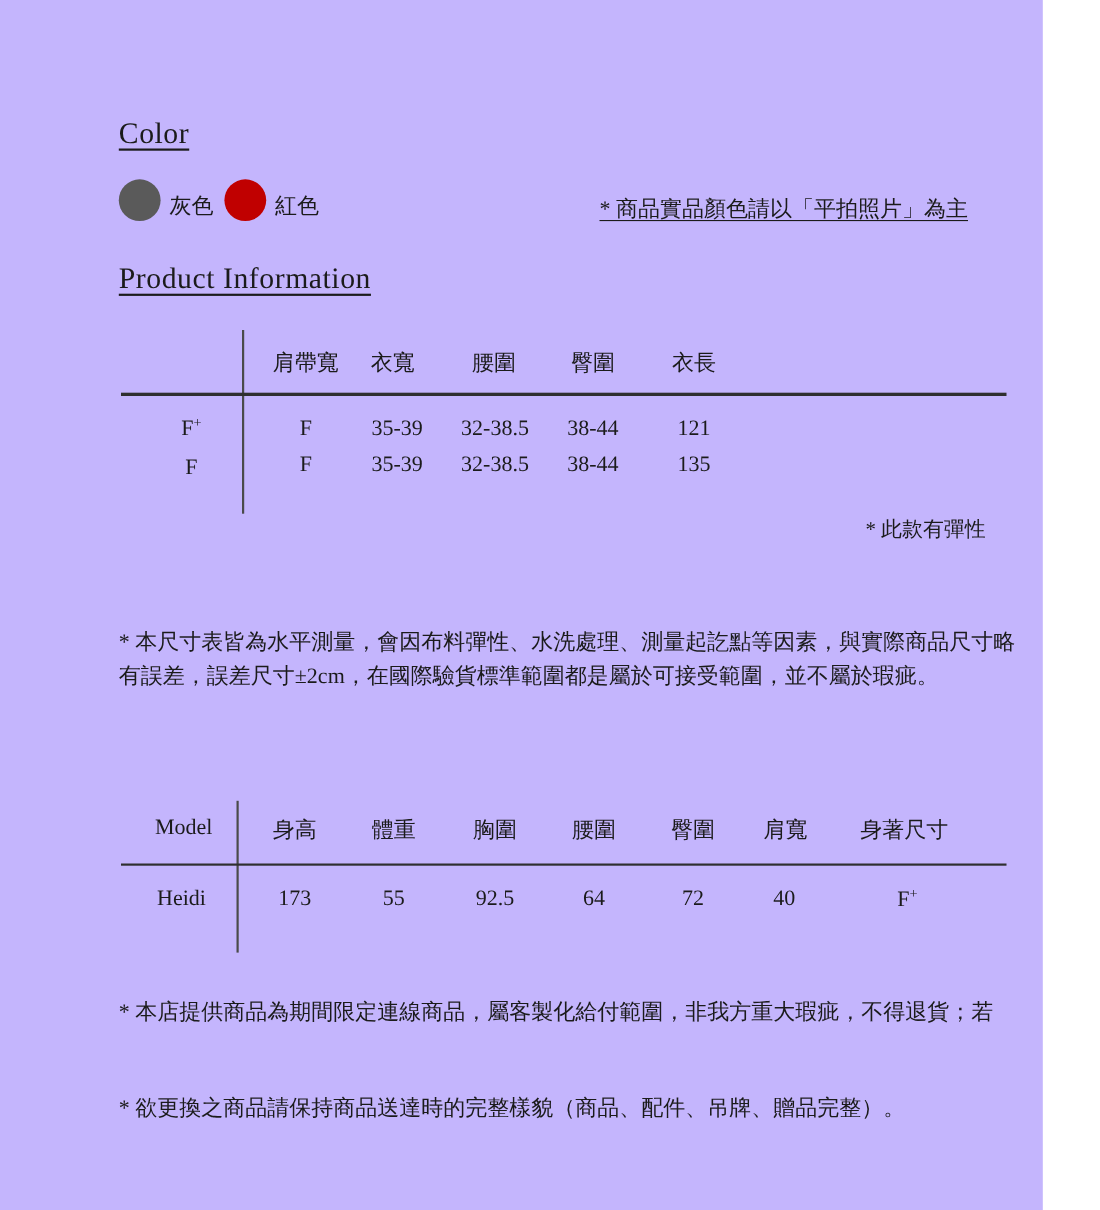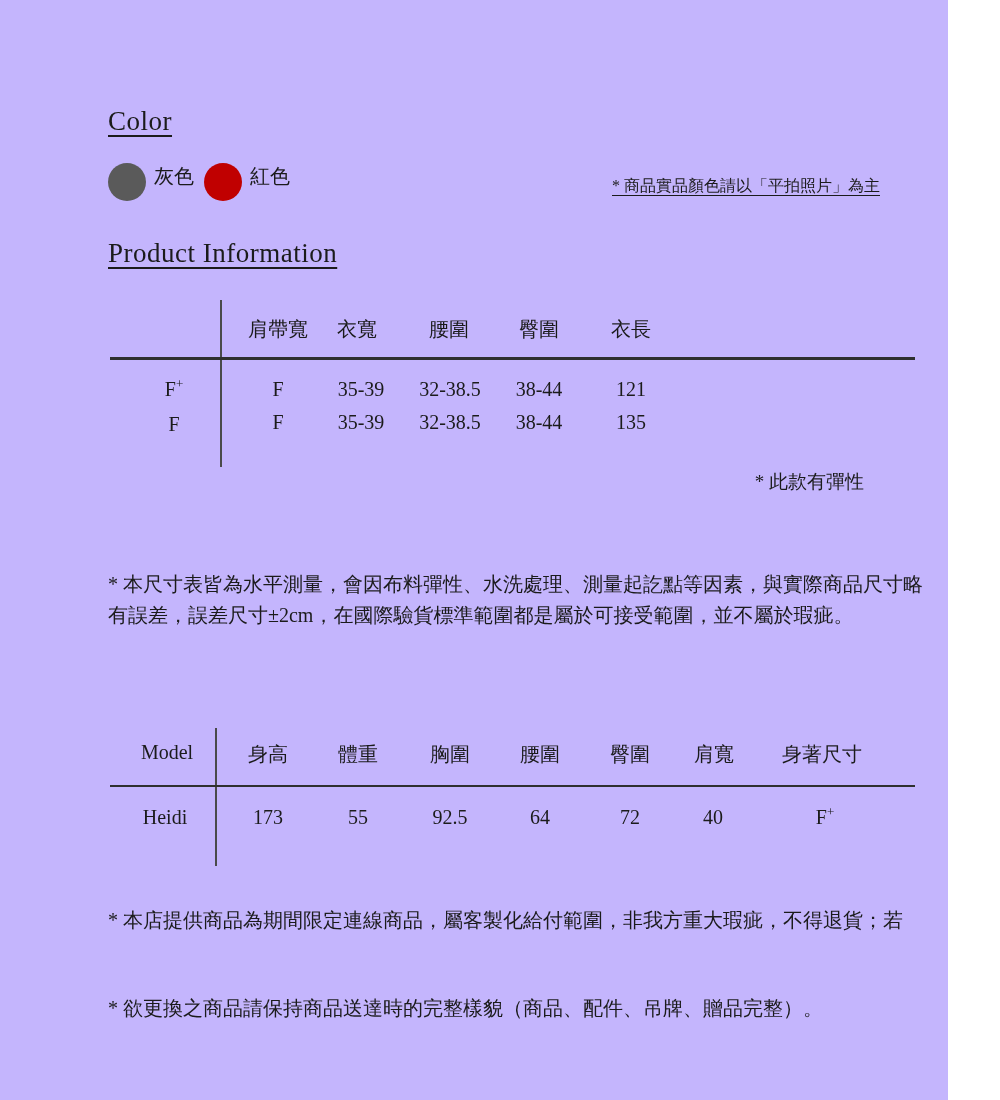--- a/index.html
+++ b/index.html
@@ -17,47 +17,47 @@
     left: 108px;
     margin: 0;
     font-size: 27px;
     font-weight: 500;
     letter-spacing: 0.5px;
     text-decoration: underline;
     text-decoration-thickness: 2px;
     text-underline-offset: 5px;
     color: #1b1b1b;
   }
-  .swatch { position: absolute; display: flex; align-items: flex-start; gap: 8px; }
+  .swatch { position: absolute; display: flex; align-items: flex-end; gap: 8px; }
   .dot { width: 38px; height: 38px; border-radius: 50%; display: inline-block; }
   .swatch-label { font-size: 20px; color: #1b1b1b; }
   .color-note {
     position: absolute;
     right: 68px;
     top: 176px;
-    font-size: 16px;
+    font-size: 20px;
     text-decoration: underline;
     text-decoration-thickness: 1px;
     text-underline-offset: 4px;
     color: #1b1b1b;
   }
   .tablebox { position: absolute; }
   .vline { position: absolute; width: 2px; background: #4a4a4a; }
   .hline { position: absolute; left: 0; background: #2f2f2f; }
   .th, .td, .rl {
     position: absolute;
     transform: translateX(-50%);
     white-space: nowrap;
     font-size: 20px;
     color: #1b1b1b;
   }
   sup { font-size: 13px; }
   .notes-right {
     position: absolute;
-    right: 84px;
+    right: 52px;
     top: 466px;
     text-align: center;
     font-size: 19px;
     line-height: 31px;
     color: #1b1b1b;
   }
   .para {
     position: absolute;
     left: 108px;
     font-size: 20px;

